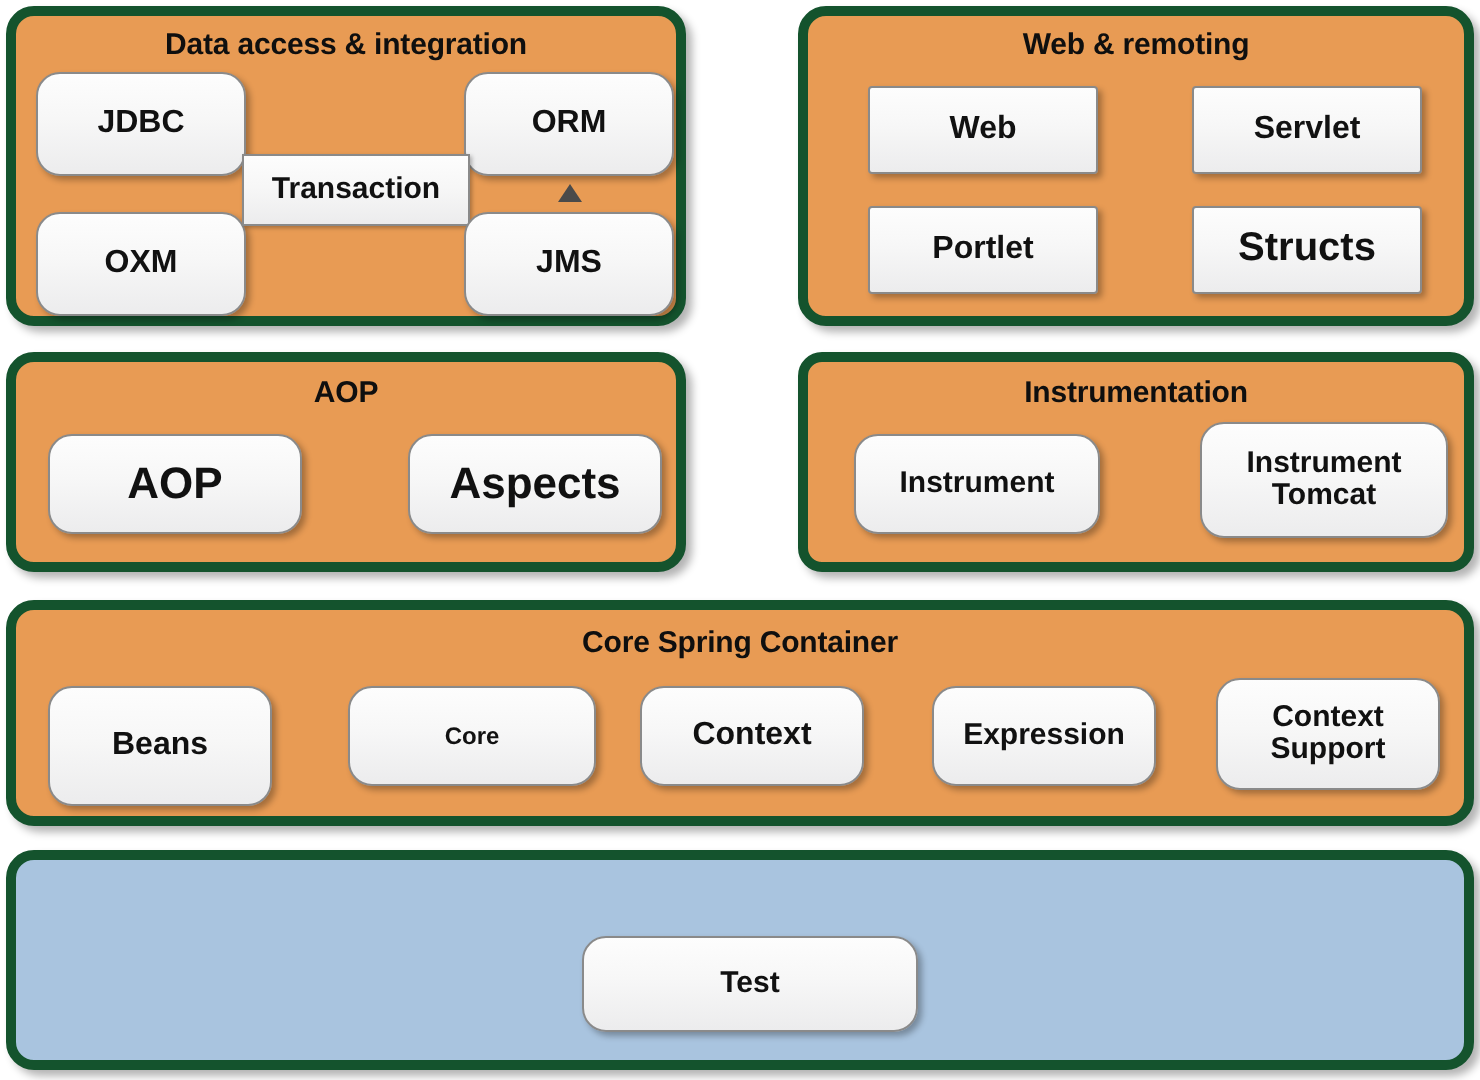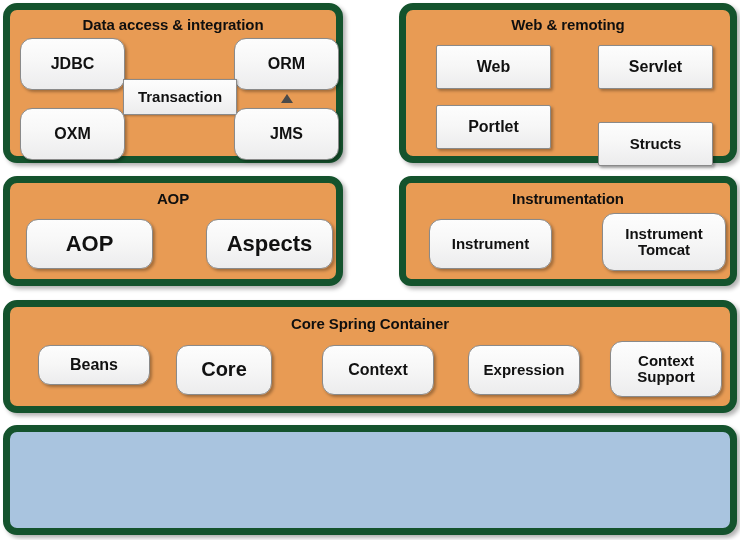--- a/index.html
+++ b/index.html
@@ -21,21 +21,21 @@
     position: absolute;
     left: 0; top: 0;
     width: 740px;
     height: 540px;
   }
 
   
   .panel {
     position: absolute;
     border-radius: 14px;
-    border: 7px solid #14532d;
+    border: 5px solid #14532d;
     box-shadow: 3px 3px 4px rgba(0,0,0,0.30);
     box-sizing: border-box;
   }
   .panel.orange {
     background: #e89b54;
   }
   .panel.blue {
     background: #a9c4df;
   }
 
@@ -105,33 +105,33 @@
   #mod-oxm         { left: 10px;  top: 98px; width: 105px; height: 52px; font-size: 16px; }
   #mod-orm         { left: 224px; top: 28px; width: 105px; height: 52px; font-size: 16px; }
   #mod-jms         { left: 224px; top: 98px; width: 105px; height: 52px; font-size: 16px; }
   #mod-transaction { left: 113px; top: 69px; width: 114px; height: 36px; font-size: 15px; }
   #arrow-jms-orm   { left: 271px; top: 84px; }
 
   
   #mod-web     { left: 30px;  top: 35px; width: 115px; height: 44px; font-size: 16px; }
   #mod-portlet { left: 30px;  top: 95px; width: 115px; height: 44px; font-size: 16px; }
   #mod-servlet { left: 192px; top: 35px; width: 115px; height: 44px; font-size: 16px; }
-  #mod-structs { left: 192px; top: 112px; width: 115px; height: 44px; font-size: 15px; }
+  #mod-structs { left: 192px; top: 95px; width: 115px; height: 44px; font-size: 20px; }
 
   
   #mod-aop     { left: 16px;  top: 36px; width: 127px; height: 50px; font-size: 22px; }
   #mod-aspects { left: 196px; top: 36px; width: 127px; height: 50px; font-size: 22px; }
 
   
   #mod-instrument        { left: 23px;  top: 36px; width: 123px; height: 50px; font-size: 15px; }
   #mod-instrument-tomcat { left: 196px; top: 30px; width: 124px; height: 58px; font-size: 15px; }
 
   
-  #mod-beans           { left: 28px;  top: 38px; width: 112px; height: 40px; font-size: 16px; }
-  #mod-core            { left: 166px; top: 38px; width: 96px; height: 50px; font-size: 20px; }
+  #mod-beans           { left: 16px;  top: 38px; width: 112px; height: 60px; font-size: 16px; }
+  #mod-core            { left: 166px; top: 38px; width: 124px; height: 50px; font-size: 12px; }
   #mod-context         { left: 312px; top: 38px; width: 112px; height: 50px; font-size: 16px; }
   #mod-expression      { left: 458px; top: 38px; width: 112px; height: 50px; font-size: 15px; }
   #mod-context-support { left: 600px; top: 34px; width: 112px; height: 56px; font-size: 15px; }
 
   
   #mod-test { left: 283px; top: 38px; width: 168px; height: 48px; font-size: 15px; }
 </style>
 </head>
 <body>
 
@@ -232,15 +232,18 @@
     <div class="mod" id="mod-context-support">
       <div>
         <span>Context</span>
         <span>Support</span>
       </div>
     </div>
   </div>
 
   <div class="panel blue" id="panel-test">
 
+    <div class="mod" id="mod-test">
+      <span>Test</span>
+    </div>
   </div>
 
 </div>
 
 </body></html>

